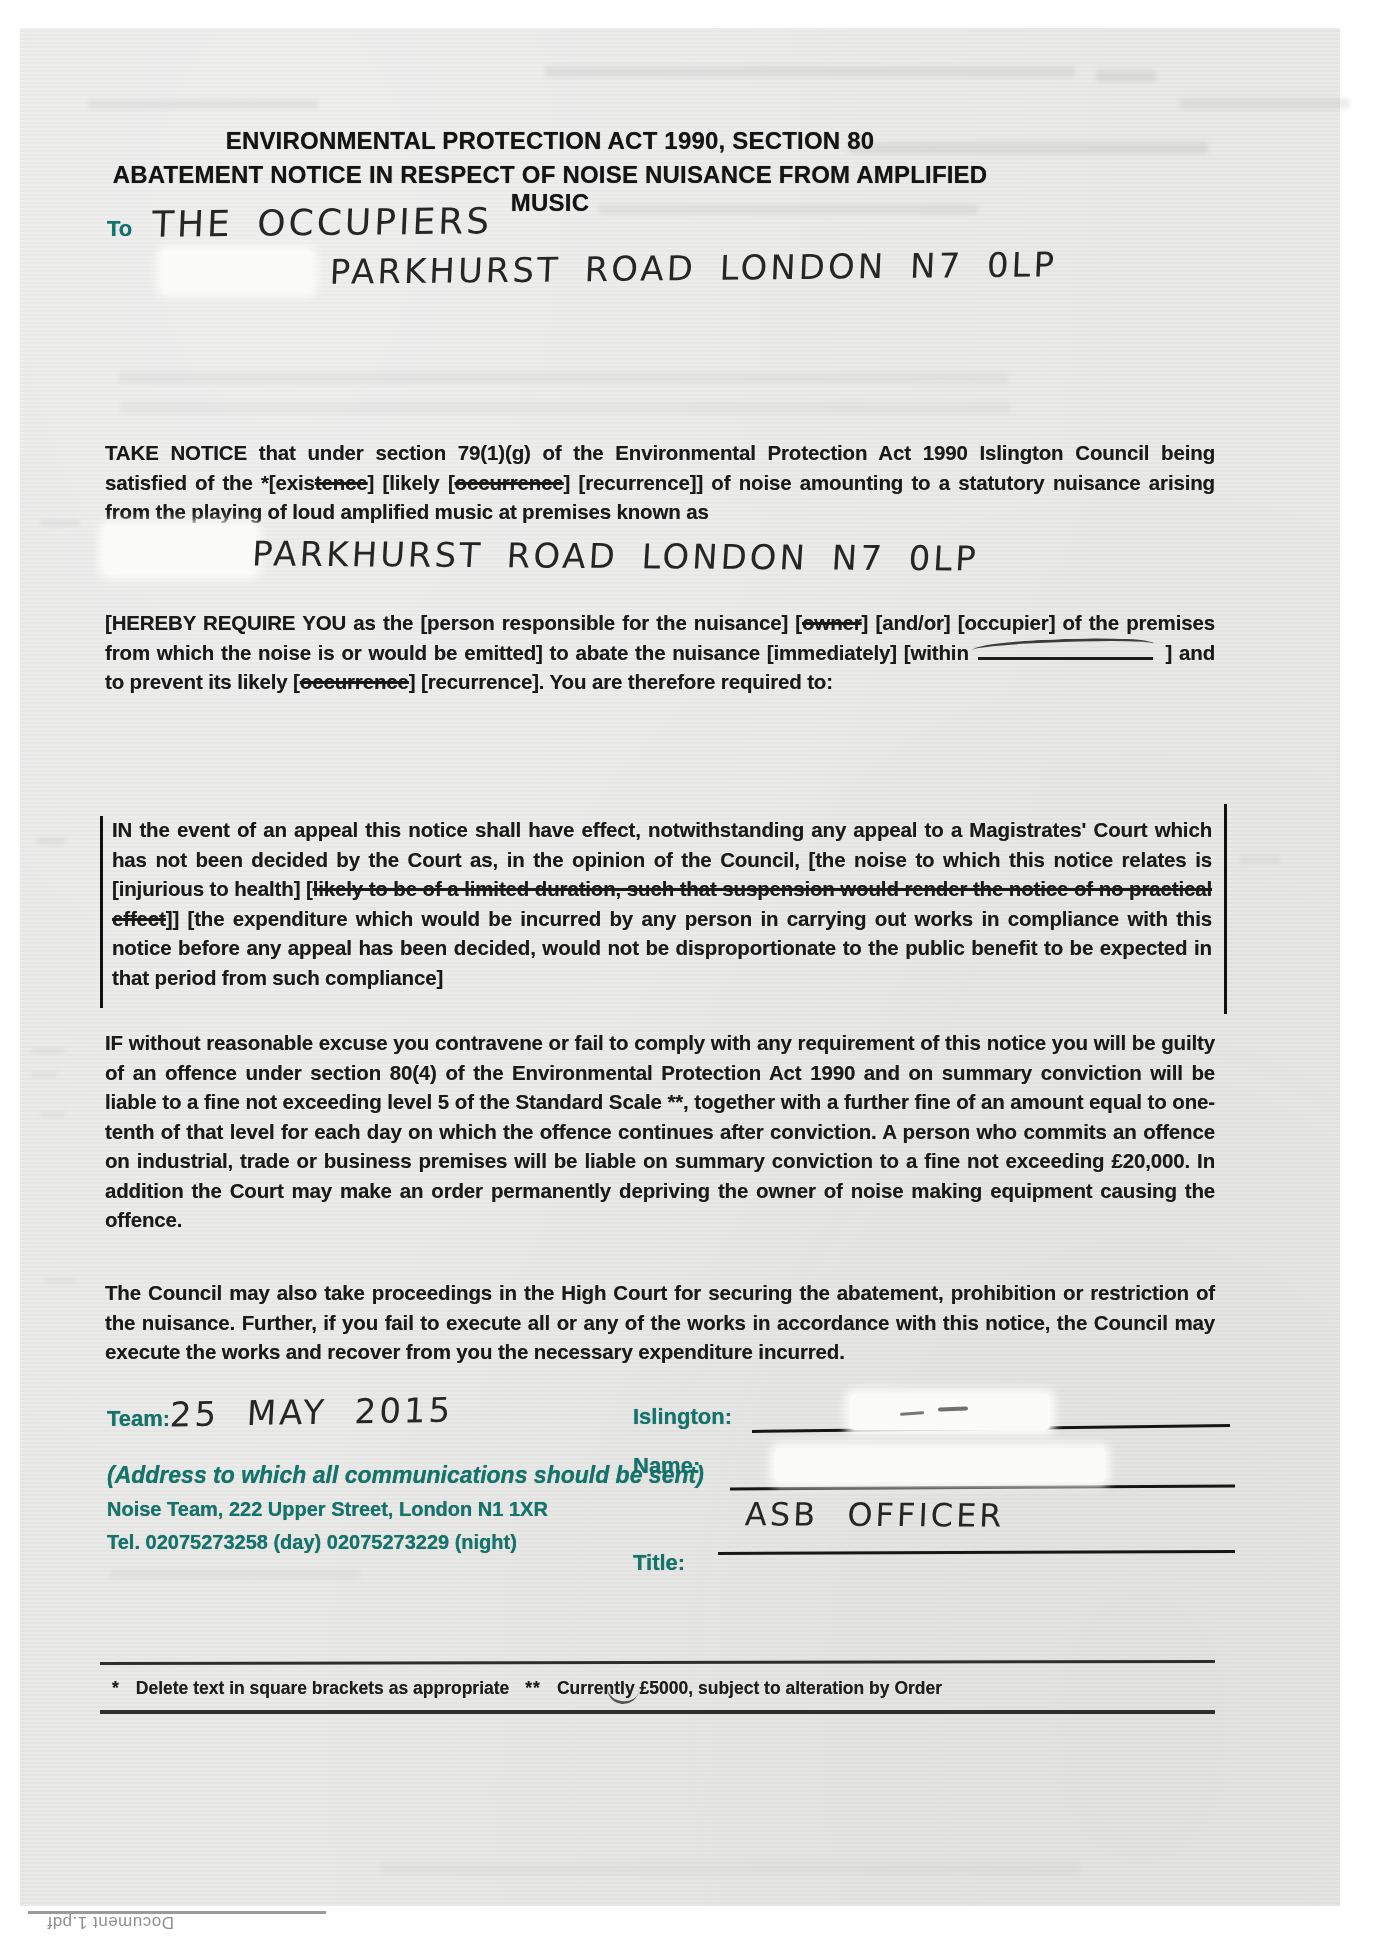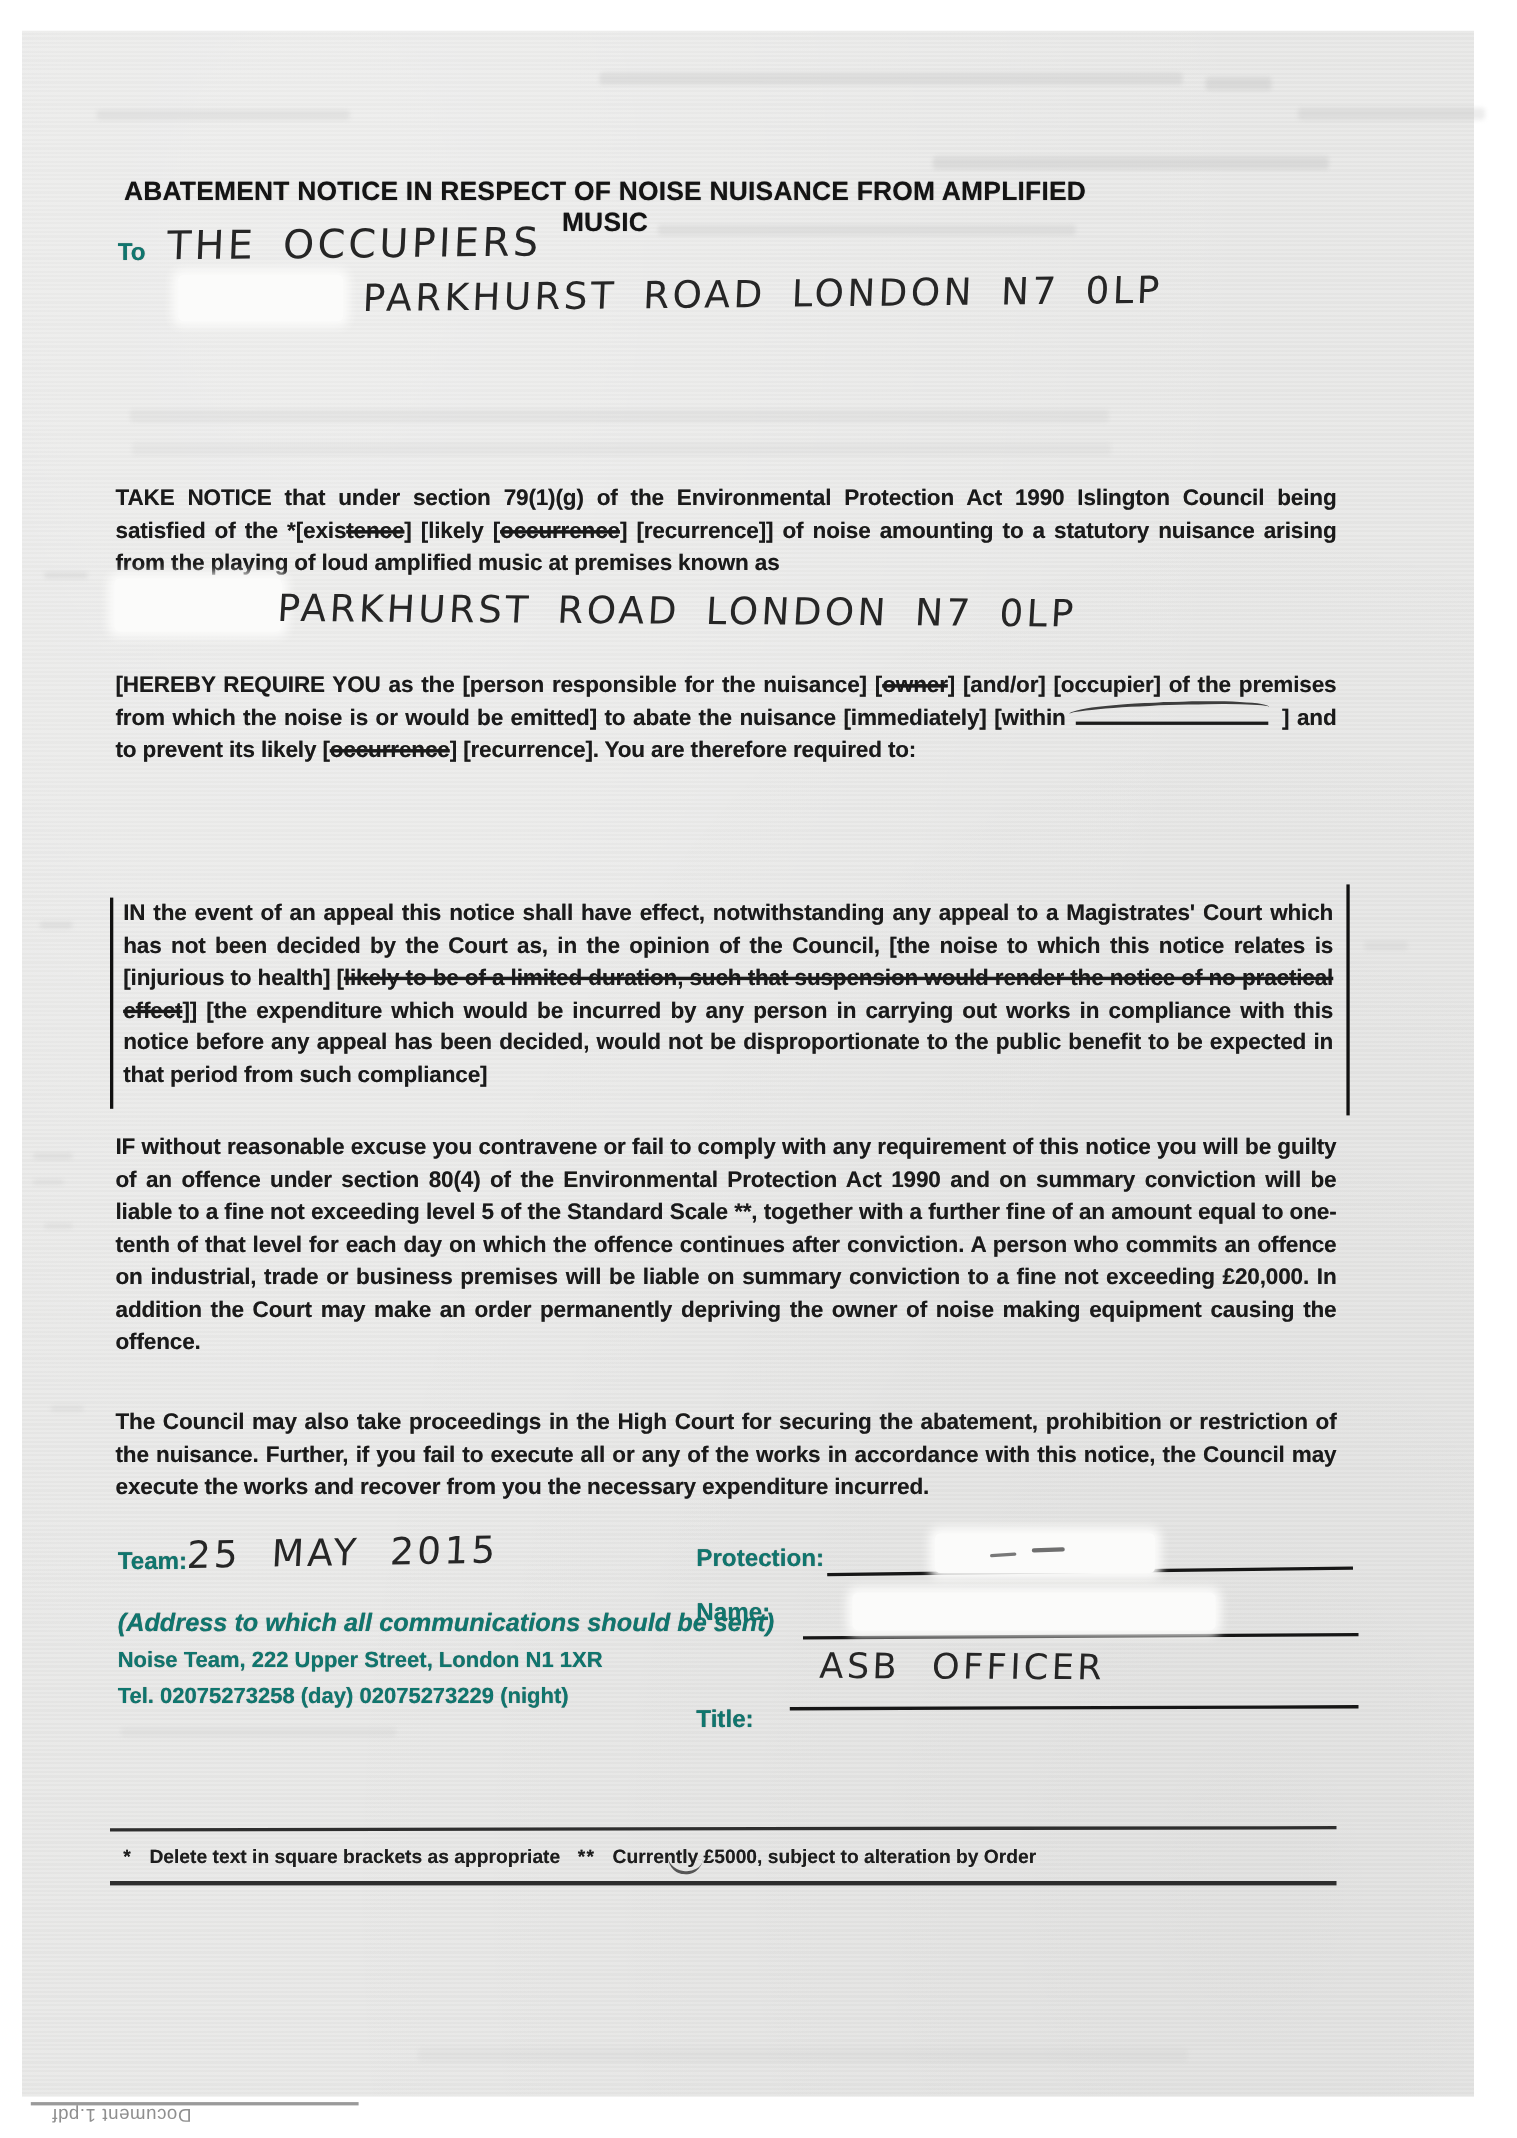--- a/index.html
+++ b/index.html
@@ -66,20 +66,21 @@
   <div class="smudge" style="left:40px;top:520px;width:40px;height:6px;opacity:.25;"></div>
   <div class="smudge" style="left:36px;top:838px;width:30px;height:6px;opacity:.25;"></div>
   <div class="smudge" style="left:30px;top:1048px;width:36px;height:6px;opacity:.22;"></div>
   <div class="smudge" style="left:30px;top:1072px;width:28px;height:5px;opacity:.2;"></div>
   <div class="smudge" style="left:40px;top:1112px;width:26px;height:5px;opacity:.2;"></div>
   <div class="smudge" style="left:46px;top:1278px;width:30px;height:5px;opacity:.2;"></div>
   <div class="smudge" style="left:1240px;top:856px;width:40px;height:8px;opacity:.18;"></div>
   <div class="smudge" style="left:110px;top:1570px;width:250px;height:9px;opacity:.14;"></div>
   <div class="smudge" style="left:380px;top:1862px;width:700px;height:12px;opacity:.12;"></div>
 
+  <div class="title" style="top:127px;">ENVIRONMENTAL PROTECTION ACT 1990, SECTION 80</div>
   <div class="title" style="top:161px;">ABATEMENT NOTICE IN RESPECT OF NOISE NUISANCE FROM AMPLIFIED MUSIC</div>
 
   <div class="lbl" style="left:107px;top:216px;">To</div>
   <div class="hand" style="left:152px;top:202px;font-size:36px;">THE OCCUPIERS</div>
   <div class="whiteout" style="left:162px;top:250px;width:150px;height:42px;"></div>
   <div class="hand" style="left:330px;top:248px;font-size:34px;">PARKHURST ROAD LONDON N7 0LP</div>
 
   <div class="para" style="top:438px;"><span>TAKE NOTICE that under section 79(1)(g) of the Environmental Protection Act 1990 Islington Council being satisfied of the *[exis</span><span class="strike">tence</span><span>] [likely [</span><span class="strike">occurrence</span><span>] [recurrence]] of noise amounting to a statutory nuisance arising from the playing of loud amplified music at premises known as</span></div>
 
   <div class="whiteout" style="left:104px;top:526px;width:152px;height:48px;"></div>
@@ -92,21 +93,21 @@
   <div class="vbar" style="left:1224px;top:804px;height:210px;"></div>
   <div class="para boxpara" style="top:815px;"><span>IN the event of an appeal this notice shall have effect, notwithstanding any appeal to a Magistrates' Court which has not been decided by the Court as, in the opinion of the Council, [the noise to which this notice relates is [injurious to health] [</span><span class="strike">likely to be of a limited duration, such that suspension would render the notice of no practical effect</span><span>]] [the expenditure which would be incurred by any person in carrying out works in compliance with this notice before any appeal has been decided, would not be disproportionate to the public benefit to be expected in that period from such compliance]</span></div>
 
   <div class="para" style="top:1028px;"><span>IF without reasonable excuse you contravene or fail to comply with any requirement of this notice you will be guilty of an offence under section 80(4) of the Environmental Protection Act 1990 and on summary conviction will be liable to a fine not exceeding level 5 of the Standard Scale **, together with a further fine of an amount equal to one-tenth of that level for each day on which the offence continues after conviction.  A person who commits an offence on industrial, trade or business premises will be liable on summary conviction to a fine not exceeding £20,000.  In addition the Court may make an order permanently depriving the owner of noise making equipment causing the offence.</span></div>
 
   <div class="para" style="top:1278px;"><span>The Council may also take proceedings in the High Court for securing the abatement, prohibition or restriction of the nuisance.  Further, if you fail to execute all or any of the works in accordance with this notice, the Council may execute the works and recover from you the necessary expenditure incurred.</span></div>
 
   <div class="lbl" style="left:107px;top:1406px;">Team:</div>
   <div class="hand" style="left:170px;top:1392px;font-size:34px;word-spacing:14px;transform:skewX(-4deg) rotate(-1deg);">25 MAY 2015</div>
 
-  <div class="lbl" style="left:633px;top:1404px;">Protection:</div>
+  <div class="lbl" style="left:633px;top:1404px;">Islington:</div>
   <div class="sigline" style="left:752px;top:1427px;width:478px;transform:rotate(-.7deg);"></div>
   <div class="whiteout" style="left:850px;top:1394px;width:200px;height:36px;"></div>
   <div class="speck" style="left:900px;top:1412px;width:24px;height:3px;transform:rotate(-4deg);opacity:.75;"></div>
   <div class="speck" style="left:938px;top:1407px;width:30px;height:4px;transform:rotate(-2deg);opacity:.8;"></div>
 
   <div class="lbl ital" style="left:107px;top:1462px;">(Address to which all communications should be sent)</div>
 
   <div class="lbl" style="left:633px;top:1453px;">Name:</div>
   <div class="sigline" style="left:730px;top:1486px;width:505px;transform:rotate(-.35deg);"></div>
   <div class="whiteout" style="left:775px;top:1448px;width:330px;height:34px;"></div>

